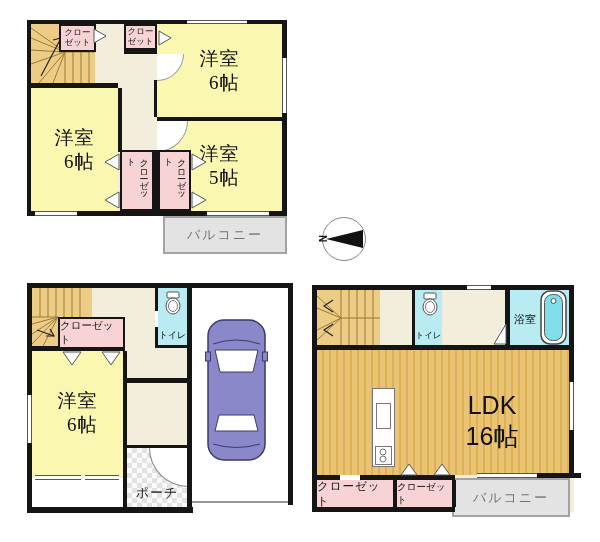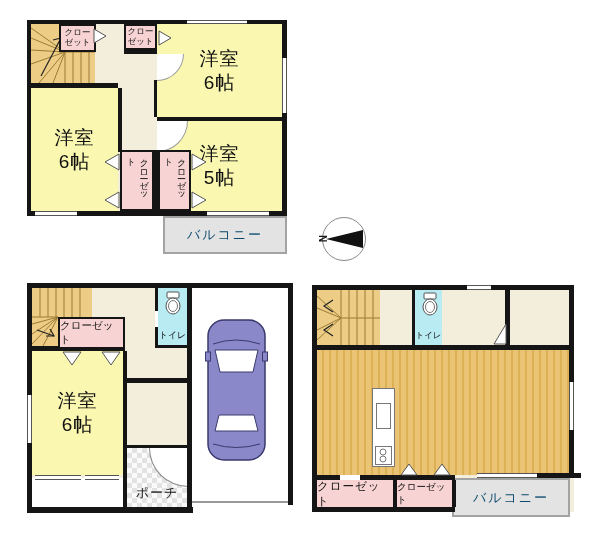--- a/index.html
+++ b/index.html
@@ -2,30 +2,30 @@
 <html><head>
 <meta charset="utf-8">
 <style>
   html,body{margin:0;padding:0;background:#fff;}
   #stage{position:relative;width:600px;height:542px;background:#fff;overflow:hidden;
          font-family:"Liberation Sans","DejaVu Sans",sans-serif;color:#111;}
   .plan{position:absolute;background:#F3EDDB;}
   .wall{position:absolute;background:#151515;z-index:4;}
   .thinline{position:absolute;background:#999;z-index:3;}
   .room{position:absolute;background:#FAF8B0;display:flex;align-items:center;justify-content:center;z-index:1;}
-  .roomlabel{text-align:center;font-size:19px;line-height:1.25;letter-spacing:1px;white-space:pre-line;}
+  .roomlabel{text-align:right;font-size:19px;line-height:1.25;letter-spacing:1px;white-space:pre-line;font-family:Liberation Serif, serif;}
   .closet{position:absolute;background:#F7D3D3;border:2px solid #151515;display:flex;align-items:center;justify-content:center;z-index:5;box-sizing:border-box;}
   .closetlabel{font-size:8.5px;line-height:1.15;text-align:center;white-space:pre-line;}
   .vlabel{writing-mode:vertical-rl;text-orientation:upright;font-size:9px;letter-spacing:1px;}
   .stairs{position:absolute;background:#EDCD86;z-index:2;}
   .stairs svg{display:block;}
   .wet{position:absolute;background:#B9EBF3;z-index:2;box-sizing:border-box;}
   .checker{position:absolute;z-index:2;background:repeating-conic-gradient(#E2E2E2 0% 25%,#FAFAFA 0% 50%) 0 0/10px 10px;}
   .balcony{position:absolute;background:#E3E3E3;border:2px solid #A3A3A3;display:flex;align-items:center;justify-content:center;z-index:2;box-sizing:border-box;}
-  .balcony span{font-size:13px;letter-spacing:2px;color:#0c4a6e;}
+  .balcony span{font-size:13px;letter-spacing:2px;color:#737373;}
   .window{position:absolute;background:#fff;z-index:6;box-sizing:border-box;}
   .win-h{border-top:1px solid #555;border-bottom:1px solid #555;}
   .win-v{border-left:1px solid #555;border-right:1px solid #555;}
   .tri{position:absolute;z-index:7;line-height:0;}
   .arc{position:absolute;background:#fff;z-index:6;}
   .smalllabel{position:absolute;z-index:8;}
   .ldk{position:absolute;z-index:1;background:repeating-linear-gradient(90deg,#EAC474 0 5px,#DCB156 5px 7px);}
   .icon{position:absolute;z-index:8;line-height:0;}
 </style>
 </head>
@@ -216,20 +216,22 @@
 
     <div class="window win-h" style="left:8px;top:192px;width:46px;height:5px;"></div>
     <div class="window win-h" style="left:58px;top:192px;width:34px;height:5px;"></div>
     <div class="window win-v" style="left:0;top:112px;width:5px;height:48px;"></div>
   </div>
 
   <div class="plan" style="left:312px;top:285px;width:262px;height:227px;">
 
     <div class="ldk" style="left:5px;top:65px;width:252px;height:125px;">
       <div style="position:absolute;left:105px;top:40px;width:140px;text-align:center;font-size:25px;line-height:1.25;">
+        <span style="display:block;">LDK</span>
+        <span style="display:block;">16帖</span>
       </div>
 
       <div style="position:absolute;left:55px;top:38px;width:23px;height:79px;background:#fff;border:1px solid #777;box-sizing:border-box;">
         <div style="position:absolute;left:3px;top:14px;width:15px;height:26px;background:#fff;border:1px solid #777;box-sizing:border-box;"></div>
         <div style="position:absolute;left:2px;top:57px;width:17px;height:19px;border:1px solid #777;box-sizing:border-box;">
           <svg width="15" height="17">
               <circle cx="7" cy="5" r="3" fill="none" stroke="#777"></circle>
               <circle cx="7" cy="12" r="3" fill="none" stroke="#777"></circle>
             </svg>
         </div>
@@ -261,20 +263,30 @@
       <div class="icon" style="left:5px;top:2px;">
         <svg width="20" height="24">
             <rect x="4" y="1" width="12" height="6" rx="1" fill="#fff" stroke="#555"></rect>
             <ellipse cx="10" cy="15" rx="7" ry="8" fill="#fff" stroke="#555"></ellipse>
             <ellipse cx="10" cy="15" rx="4.5" ry="5.5" fill="none" stroke="#777"></ellipse>
           </svg>
       </div>
       <div class="smalllabel" style="left:0;right:0;bottom:3px;text-align:center;font-size:8.5px;">トイレ</div>
     </div>
     <div class="wall" style="left:193px;top:5px;width:5px;height:55px;"></div>
+    <div class="wet" style="left:198px;top:5px;width:59px;height:55px;">
+      <span style="position:absolute;left:4px;top:22px;font-size:11px;">浴室</span>
+      <div class="icon" style="left:30px;top:0;">
+        <svg width="27" height="55">
+            <rect x="1" y="1" width="25" height="53" rx="9" fill="#fff" stroke="#444" stroke-width="1.5"></rect>
+            <rect x="4.5" y="4.5" width="18" height="46" rx="8" fill="#7EDFEA" stroke="#555"></rect>
+            <circle cx="13.5" cy="11" r="2.5" fill="#fff" stroke="#555"></circle>
+          </svg>
+      </div>
+    </div>
     <div class="tri" style="left:181px;top:38px;"><svg width="14" height="22">
           <polygon points="13,1 1,21 13,21" fill="#fff" stroke="#555"></polygon>
         </svg></div>
     <div class="wall" style="left:5px;top:60px;width:252px;height:5px;"></div>
 
     <div class="wall" style="left:5px;top:190px;width:138px;height:5px;"></div>
     <div class="window" style="left:28px;top:190px;width:20px;height:5px;"></div>
     <div class="closet" style="left:5px;top:195px;width:76px;height:27px;border:none;">
       <span style="font-size:11.5px;letter-spacing:1px;">クローゼット</span>
     </div>

